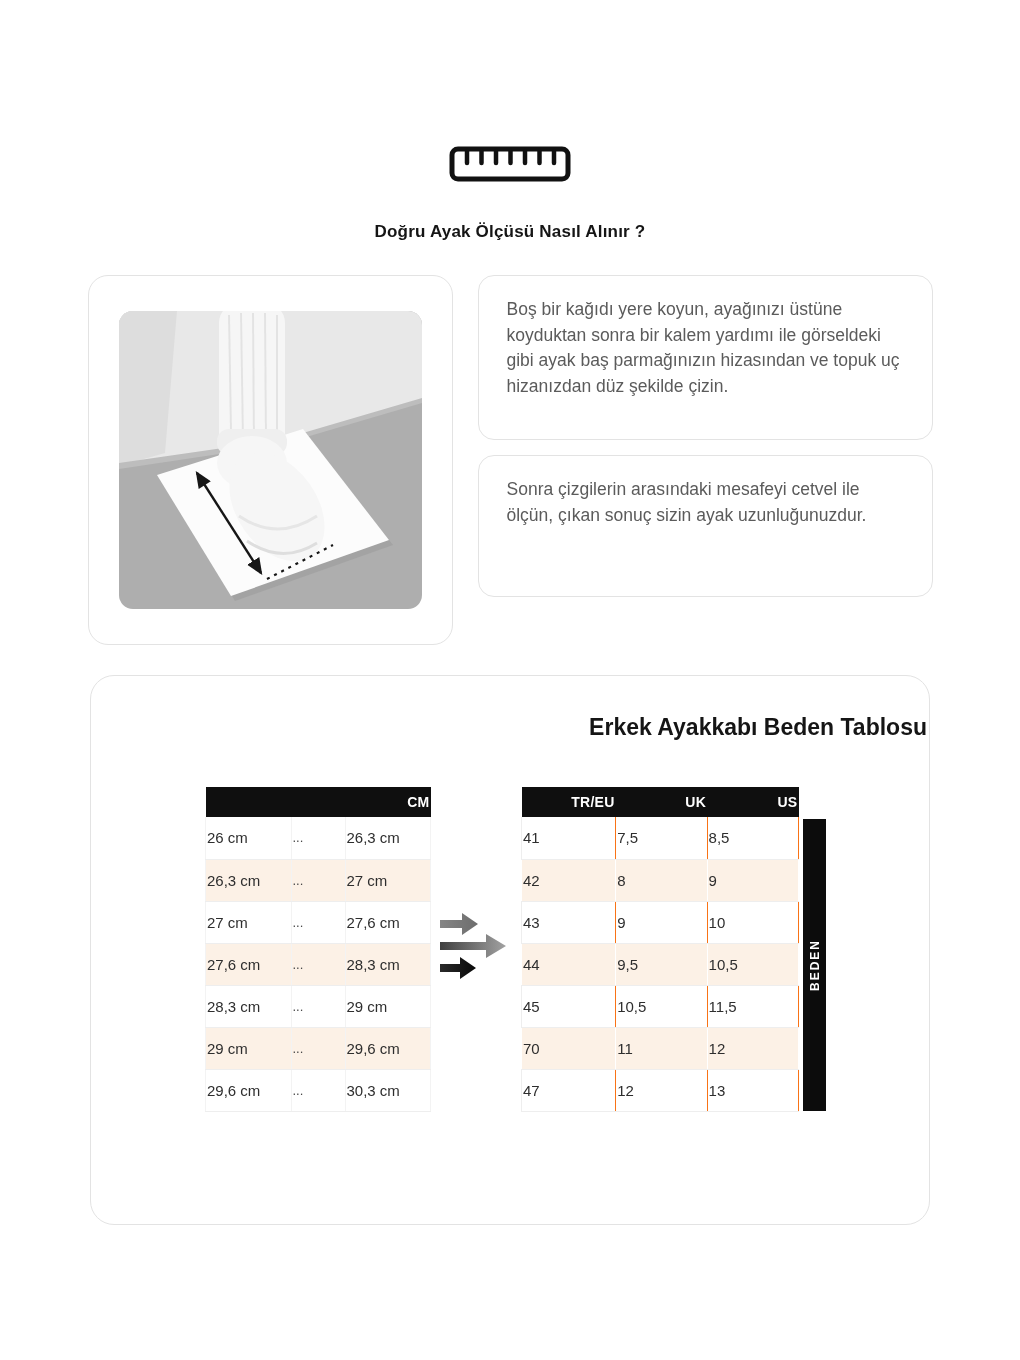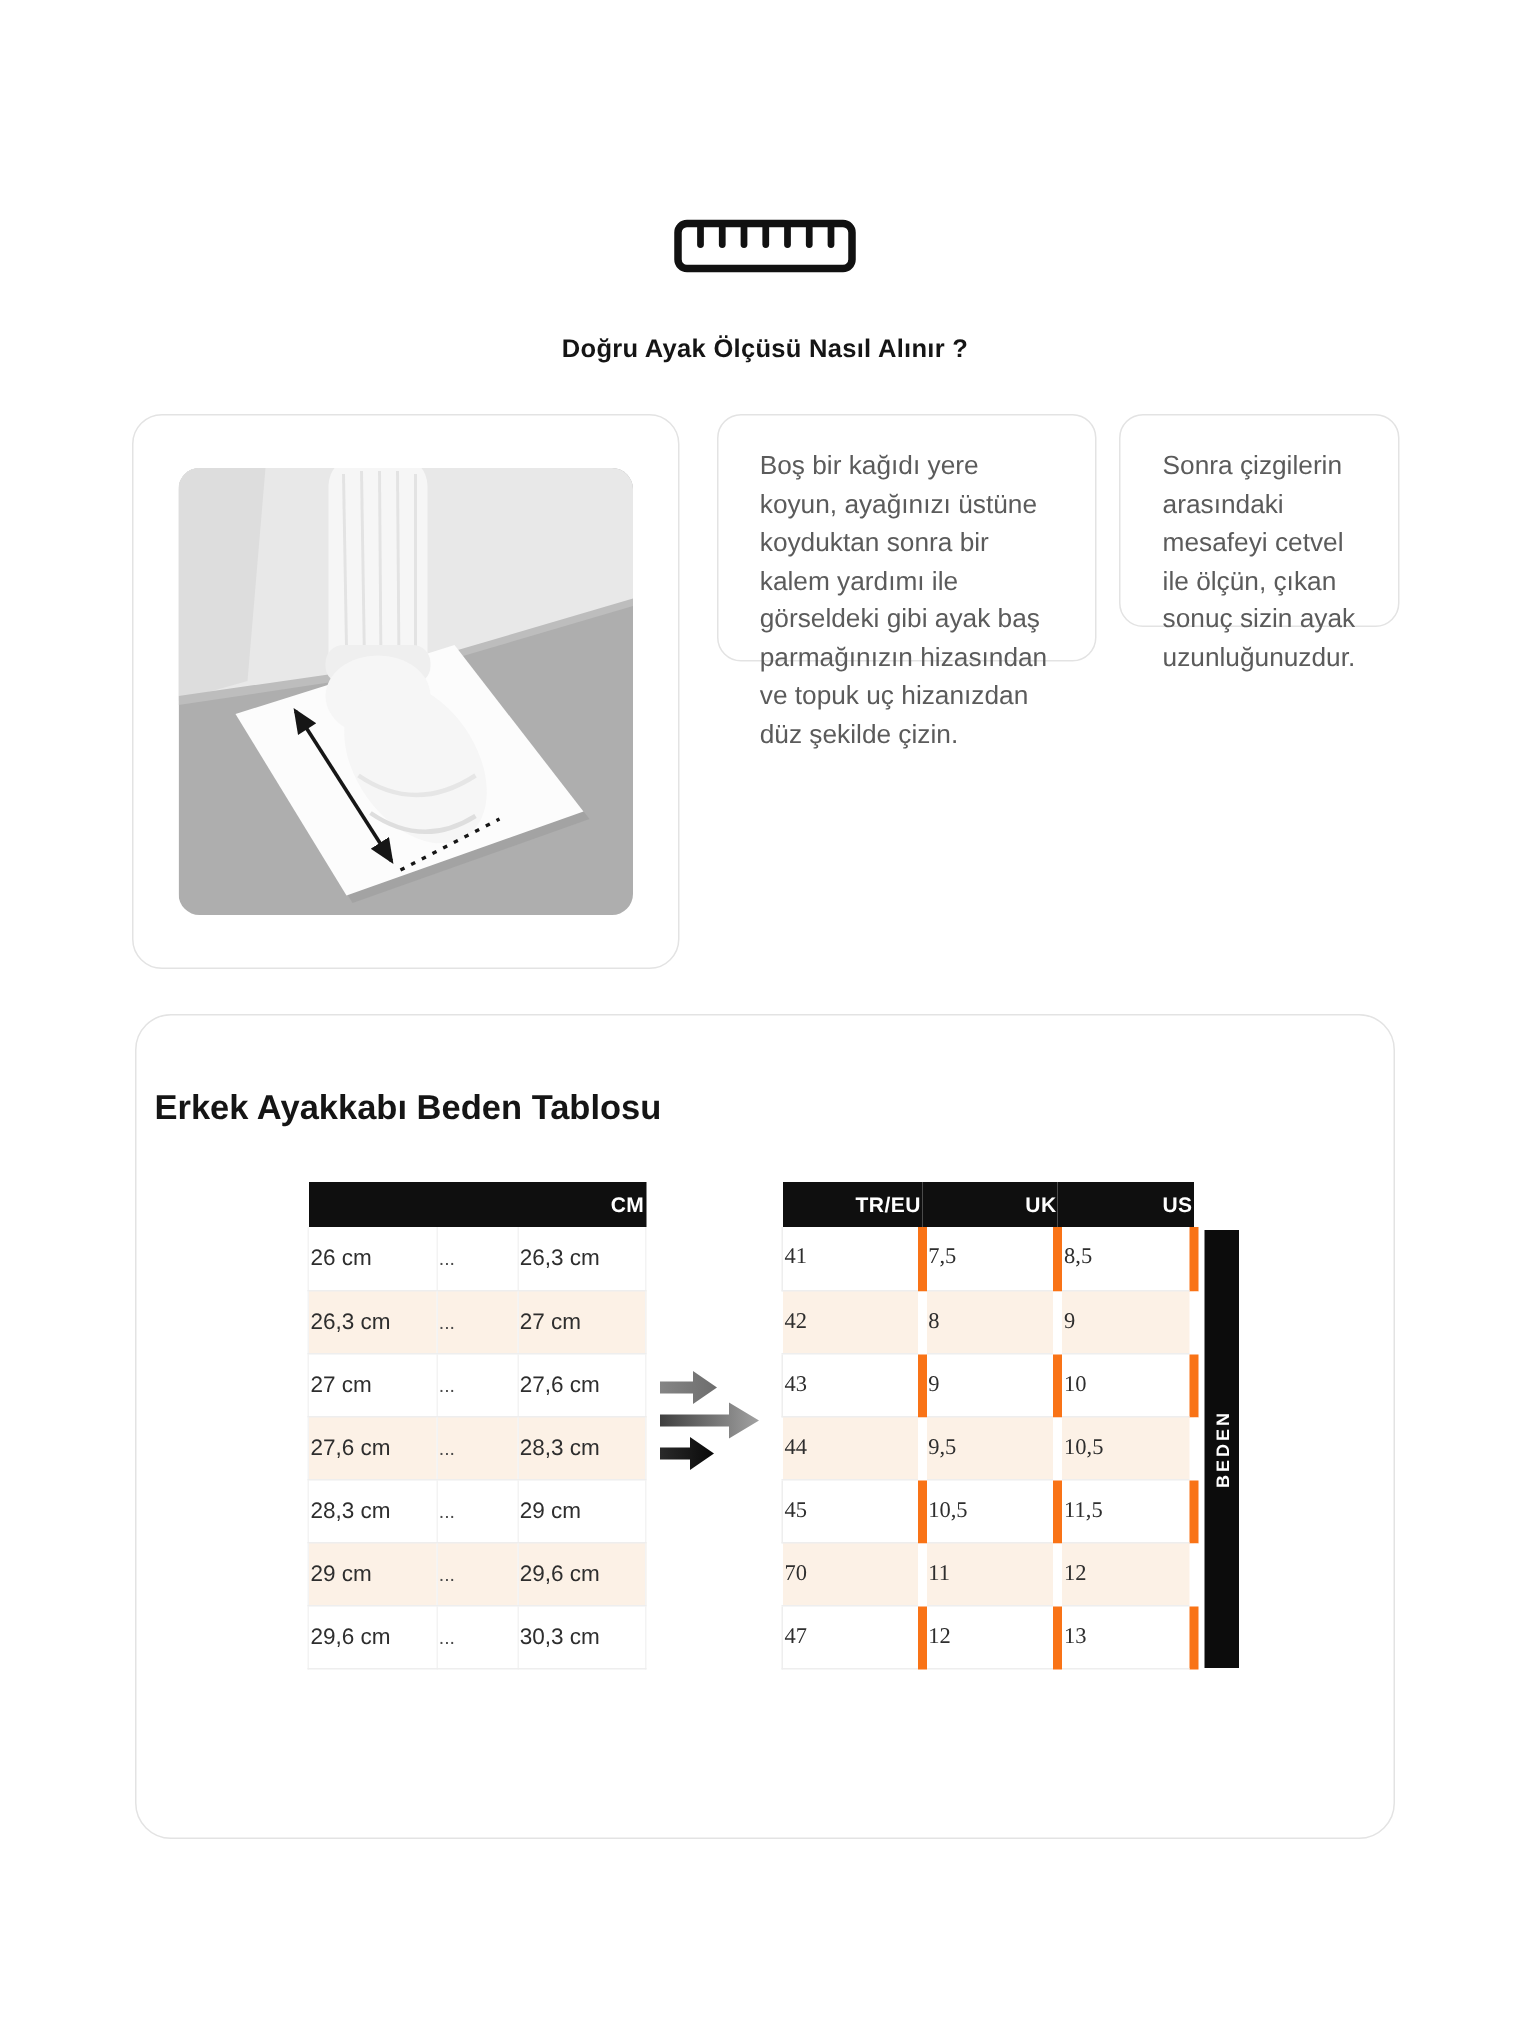--- a/index.html
+++ b/index.html
@@ -26,40 +26,40 @@
     width: 845px; margin: 33px auto 0 auto;
     display: flex; gap: 25px;
   }
   .photo-card {
     width: 365px; height: 370px; flex: none;
     border: 1px solid #e3e3e3; border-radius: 20px;
     background: #fff;
     display: flex; align-items: center; justify-content: center;
   }
   .photo-frame { width: 303px; height: 298px; border-radius: 14px; overflow: hidden; line-height: 0; }
-  .steps { flex: 1; display: flex; flex-direction: row; gap: 15px; }
+  .steps { flex: 1; display: flex; flex-direction: column; gap: 15px; }
   .step-box {
     border: 1px solid #e3e3e3; border-radius: 16px;
     padding: 21px 28px;
     font-size: 17.5px; line-height: 25.5px; color: #5b5b5b;
     background: #fff;
   }
   .step-box p { margin: 0; }
   .step-box.box-1 { height: 165px; }
   .step-box.box-2 { height: 142px; display: flex; align-items: flex-start; }
 
   
   .size-card {
     width: 840px; height: 550px;
     margin: 30px auto 0 auto;
     border: 1px solid #e3e3e3; border-radius: 24px;
     position: relative; background: #fff;
   }
   .size-card-title {
-    margin: 12px; padding-top: 36px; text-align: left;
+    margin: 2px; padding-top: 36px; text-align: right;
     font-size: 23px; font-weight: 700; color: #151515;
   }
 
   table { border-collapse: collapse; table-layout: fixed; }
   th {
     background: #0f0f0f; color: #ffffff;
     font-size: 14px; font-weight: 700; height: 30px;
     letter-spacing: 0.3px;
     text-align: right;
   }
@@ -69,21 +69,21 @@
     background: #ffffff;
     border-bottom: 1px solid #eeeeee;
   }
   tr.alt td { background: #fcf1e6; }
 
   .cm-table { position: absolute; left: 114px; top: 111px; width: 226px; }
   .cm-table td { border-left: 1px solid #f3f3f3; border-right: 1px solid #f3f3f3; }
   .cm-table td:nth-child(2) { font-size: 13px; color: #4a4a4a; }
 
   .size-table { position: absolute; left: 430px; top: 111px; width: 278px; }
-  .size-table td { border-left: 1px solid #eeeeee; border-right: 6px solid #f97316; font-family: Liberation Serif, serif; }
+  .size-table td { border-left: 1px solid #eeeeee; border-right: 1px solid #f97316; }
   .size-table tr.alt td { border-left-color: #ffffff; border-right-color: #ffffff; }
 
   .beden-strip {
     position: absolute; left: 712px; top: 143px;
     width: 23px; height: 292px;
     background: #0c0c0c;
     display: flex; align-items: center; justify-content: center;
   }
   .beden-strip span {
     writing-mode: vertical-rl; transform: rotate(180deg);

